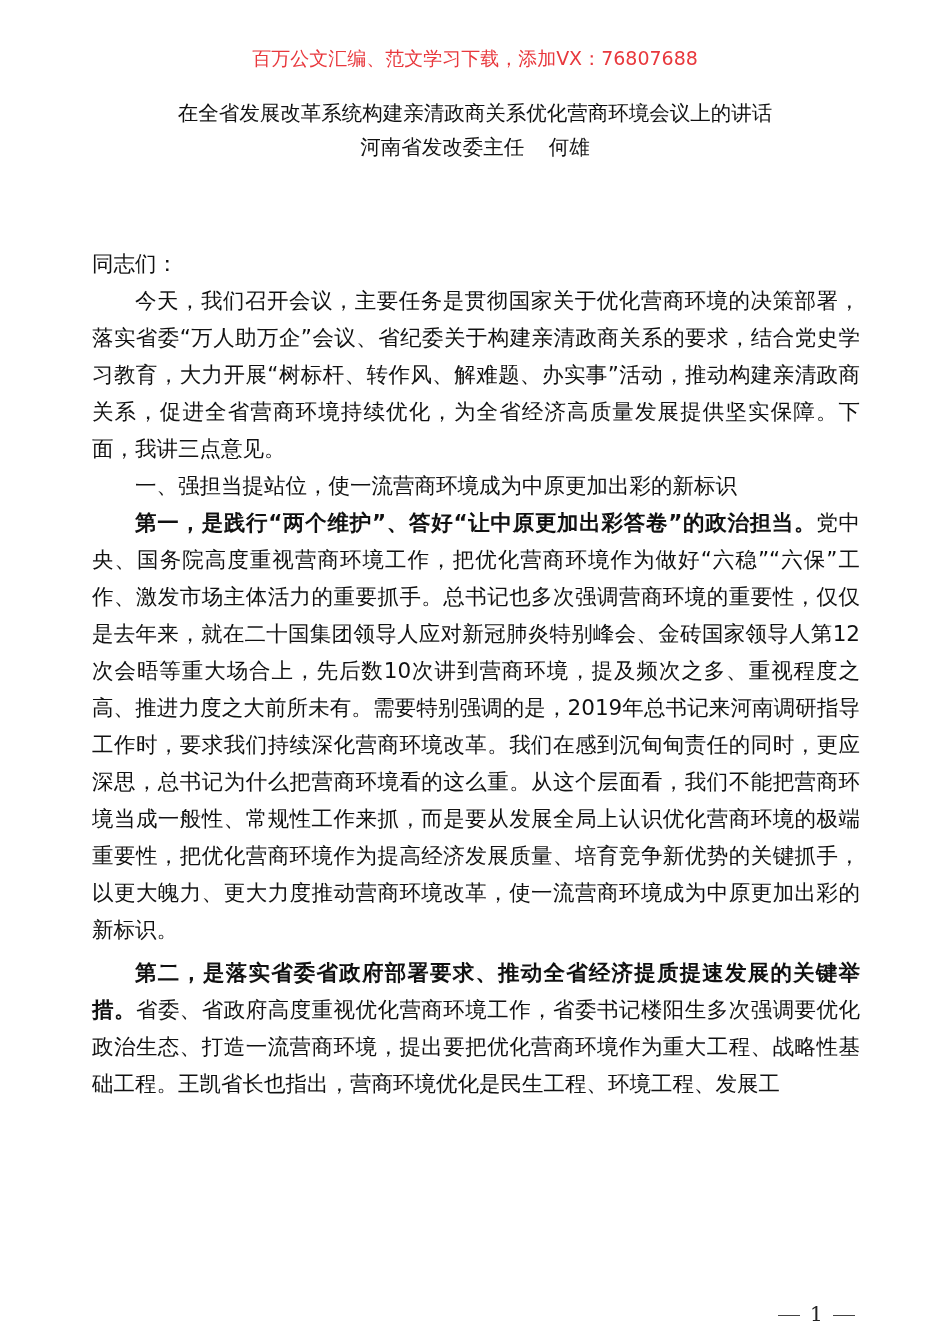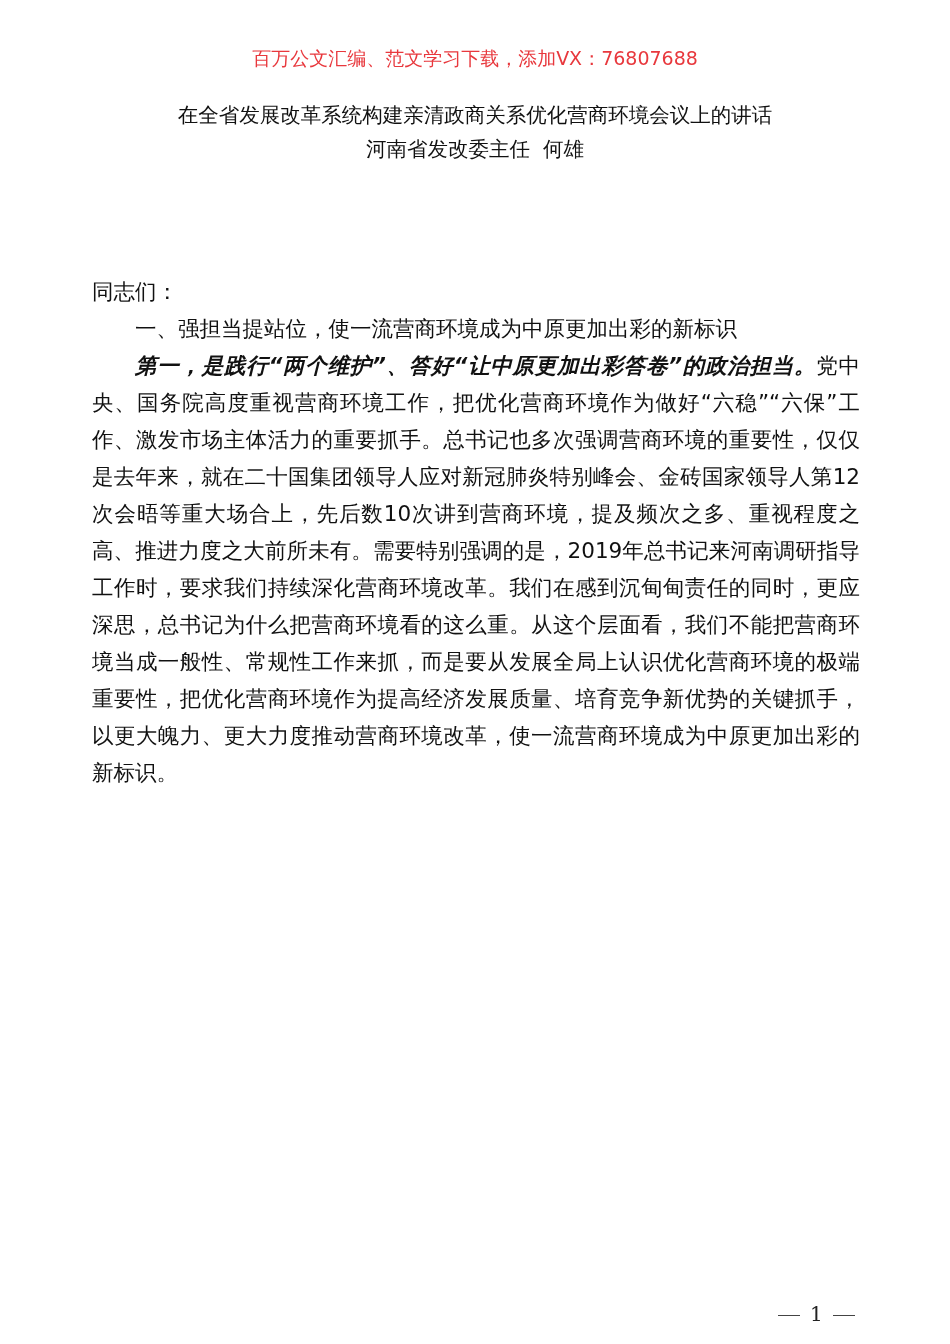--- a/index.html
+++ b/index.html
@@ -22,37 +22,37 @@
       letter-spacing: 0px;
     }
     .title-block {
       position: absolute;
       top: 98px;
       left: 0;
       width: 950px;
       text-align: center;
       font-size: 20.5px;
       line-height: 34px;
+      font-family: Liberation Mono, monospace;
     }
     .title-block div { white-space: nowrap; }
     .content {
       position: absolute;
       top: 245px;
       left: 92px;
       width: 768px;
       font-size: 21.5px;
       line-height: 37px;
       text-align: justify;
       text-justify: inter-character;
-      margin-top: 28px;
     }
     .content p { margin: 0; }
     .indent { text-indent: 2em; }
     .heading { text-indent: 2em; }
-    .bold { font-weight: bold; font-style: italic; }
+    .bold { font-weight: bold; }
     .gap { height: 6px; }
     .page-number {
       position: absolute;
       top: 1302px;
       left: 768px;
       font-family: "DejaVu Serif", "Liberation Serif", serif;
       font-size: 20px;
       color: #222222;
       white-space: nowrap;
     }
@@ -70,20 +70,22 @@
 
 <div class="watermark">百万公文汇编、范文学习下载，添加VX：76807688</div>
 
 <div class="title-block">
   <div>在全省发展改革系统构建亲清政商关系优化营商环境会议上的讲话</div>
   <div style="white-space: pre;">河南省发改委主任  何雄</div>
 </div>
 
 <div class="content">
   <p>同志们：</p>
+  <p class="indent">今天，我们召开会议，主要任务是贯彻国家关于优化营商环境的决策部署，落实省委“万人助万企”会议、省纪委关于构建亲清政商关系的要求，结合党史学习教育，大力开展“树标杆、转作风、解难题、办实事”活动，推动构建亲清政商关系，促进全省营商环境持续优化，为全省经济高质量发展提供坚实保障。下面，我讲三点意见。</p>
   <p class="heading">一、强担当提站位，使一流营商环境成为中原更加出彩的新标识</p>
   <p class="indent"><span class="bold">第一，是践行“两个维护”、答好“让中原更加出彩答卷”的政治担当。</span><span>党中央、国务院高度重视营商环境工作，把优化营商环境作为做好“六稳”“六保”工作、激发市场主体活力的重要抓手。总书记也多次强调营商环境的重要性，仅仅是去年来，就在二十国集团领导人应对新冠肺炎特别峰会、金砖国家领导人第12次会晤等重大场合上，先后数10次讲到营商环境，提及频次之多、重视程度之高、推进力度之大前所未有。需要特别强调的是，2019年总书记来河南调研指导工作时，要求我们持续深化营商环境改革。我们在感到沉甸甸责任的同时，更应深思，总书记为什么把营商环境看的这么重。从这个层面看，我们不能把营商环境当成一般性、常规性工作来抓，而是要从发展全局上认识优化营商环境的极端重要性，把优化营商环境作为提高经济发展质量、培育竞争新优势的关键抓手，以更大魄力、更大力度推动营商环境改革，使一流营商环境成为中原更加出彩的新标识。</span></p>
   <div class="gap"></div>
+  <p class="indent"><span class="bold">第二，是落实省委省政府部署要求、推动全省经济提质提速发展的关键举措。</span><span>省委、省政府高度重视优化营商环境工作，省委书记楼阳生多次强调要优化政治生态、打造一流营商环境，提出要把优化营商环境作为重大工程、战略性基础工程。王凯省长也指出，营商环境优化是民生工程、环境工程、发展工</span></p>
 </div>
 
 <div class="page-number">
   <span class="dash"></span><span>1</span><span class="dash"></span>
 </div>
 
 </body></html>

